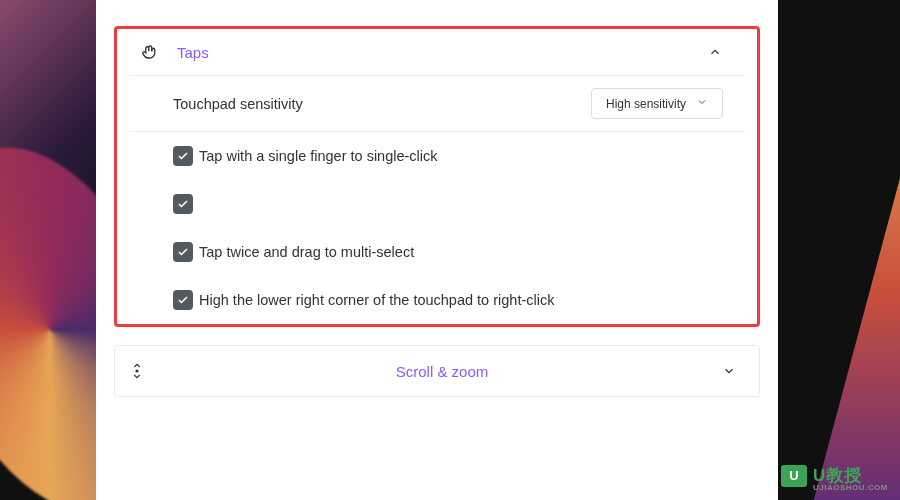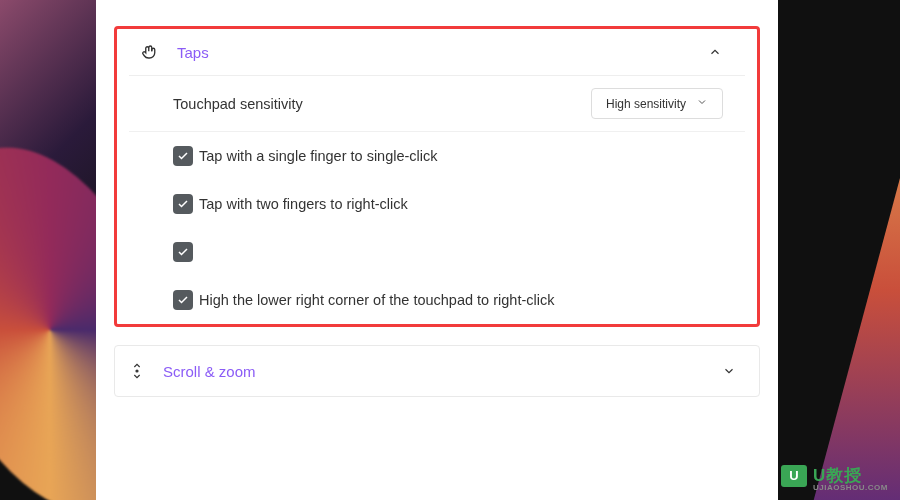--- a/index.html
+++ b/index.html
@@ -126,20 +126,21 @@
     .checkbox svg { stroke: #fff; }
     .check-label {
       color: #333;
       font-size: 14.5px;
     }
     .section-scroll {
       margin: 18px 18px 0 18px;
       border: 1px solid #e9e9e9;
       border-radius: 4px;
       background: #fff;
+      text-align: center;
     }
     .section-scroll .section-header {
       border-bottom: none;
       margin: 0;
       padding: 16px 22px 16px 8px;
     }
     .watermark {
       position: absolute;
       right: 12px;
       bottom: 8px;
@@ -206,29 +207,29 @@
       </div>
       <span class="check-label">Tap with a single finger to single-click</span>
     </div>
 
     <div class="checkbox-row">
       <div class="checkbox">
         <svg width="12" height="12" viewBox="0 0 24 24" fill="none" stroke-width="3">
             <polyline points="20 6 9 17 4 12"></polyline>
           </svg>
       </div>
-      <span class="check-label">Tap with two fingers to right-click</span>
-    </div>
-
-    <div class="checkbox-row">
-      <div class="checkbox">
-        <svg width="12" height="12" viewBox="0 0 24 24" fill="none" stroke-width="3">
-            <polyline points="20 6 9 17 4 12"></polyline>
-          </svg>
-      </div>
+    </div>
+
+    <div class="checkbox-row">
+      <div class="checkbox">
+        <svg width="12" height="12" viewBox="0 0 24 24" fill="none" stroke-width="3">
+            <polyline points="20 6 9 17 4 12"></polyline>
+          </svg>
+      </div>
+      <span class="check-label">Tap twice and drag to multi-select</span>
     </div>
 
     <div class="checkbox-row">
       <div class="checkbox">
         <svg width="12" height="12" viewBox="0 0 24 24" fill="none" stroke-width="3">
             <polyline points="20 6 9 17 4 12"></polyline>
           </svg>
       </div>
       <span class="check-label">High the lower right corner of the touchpad to right-click</span>
     </div>

